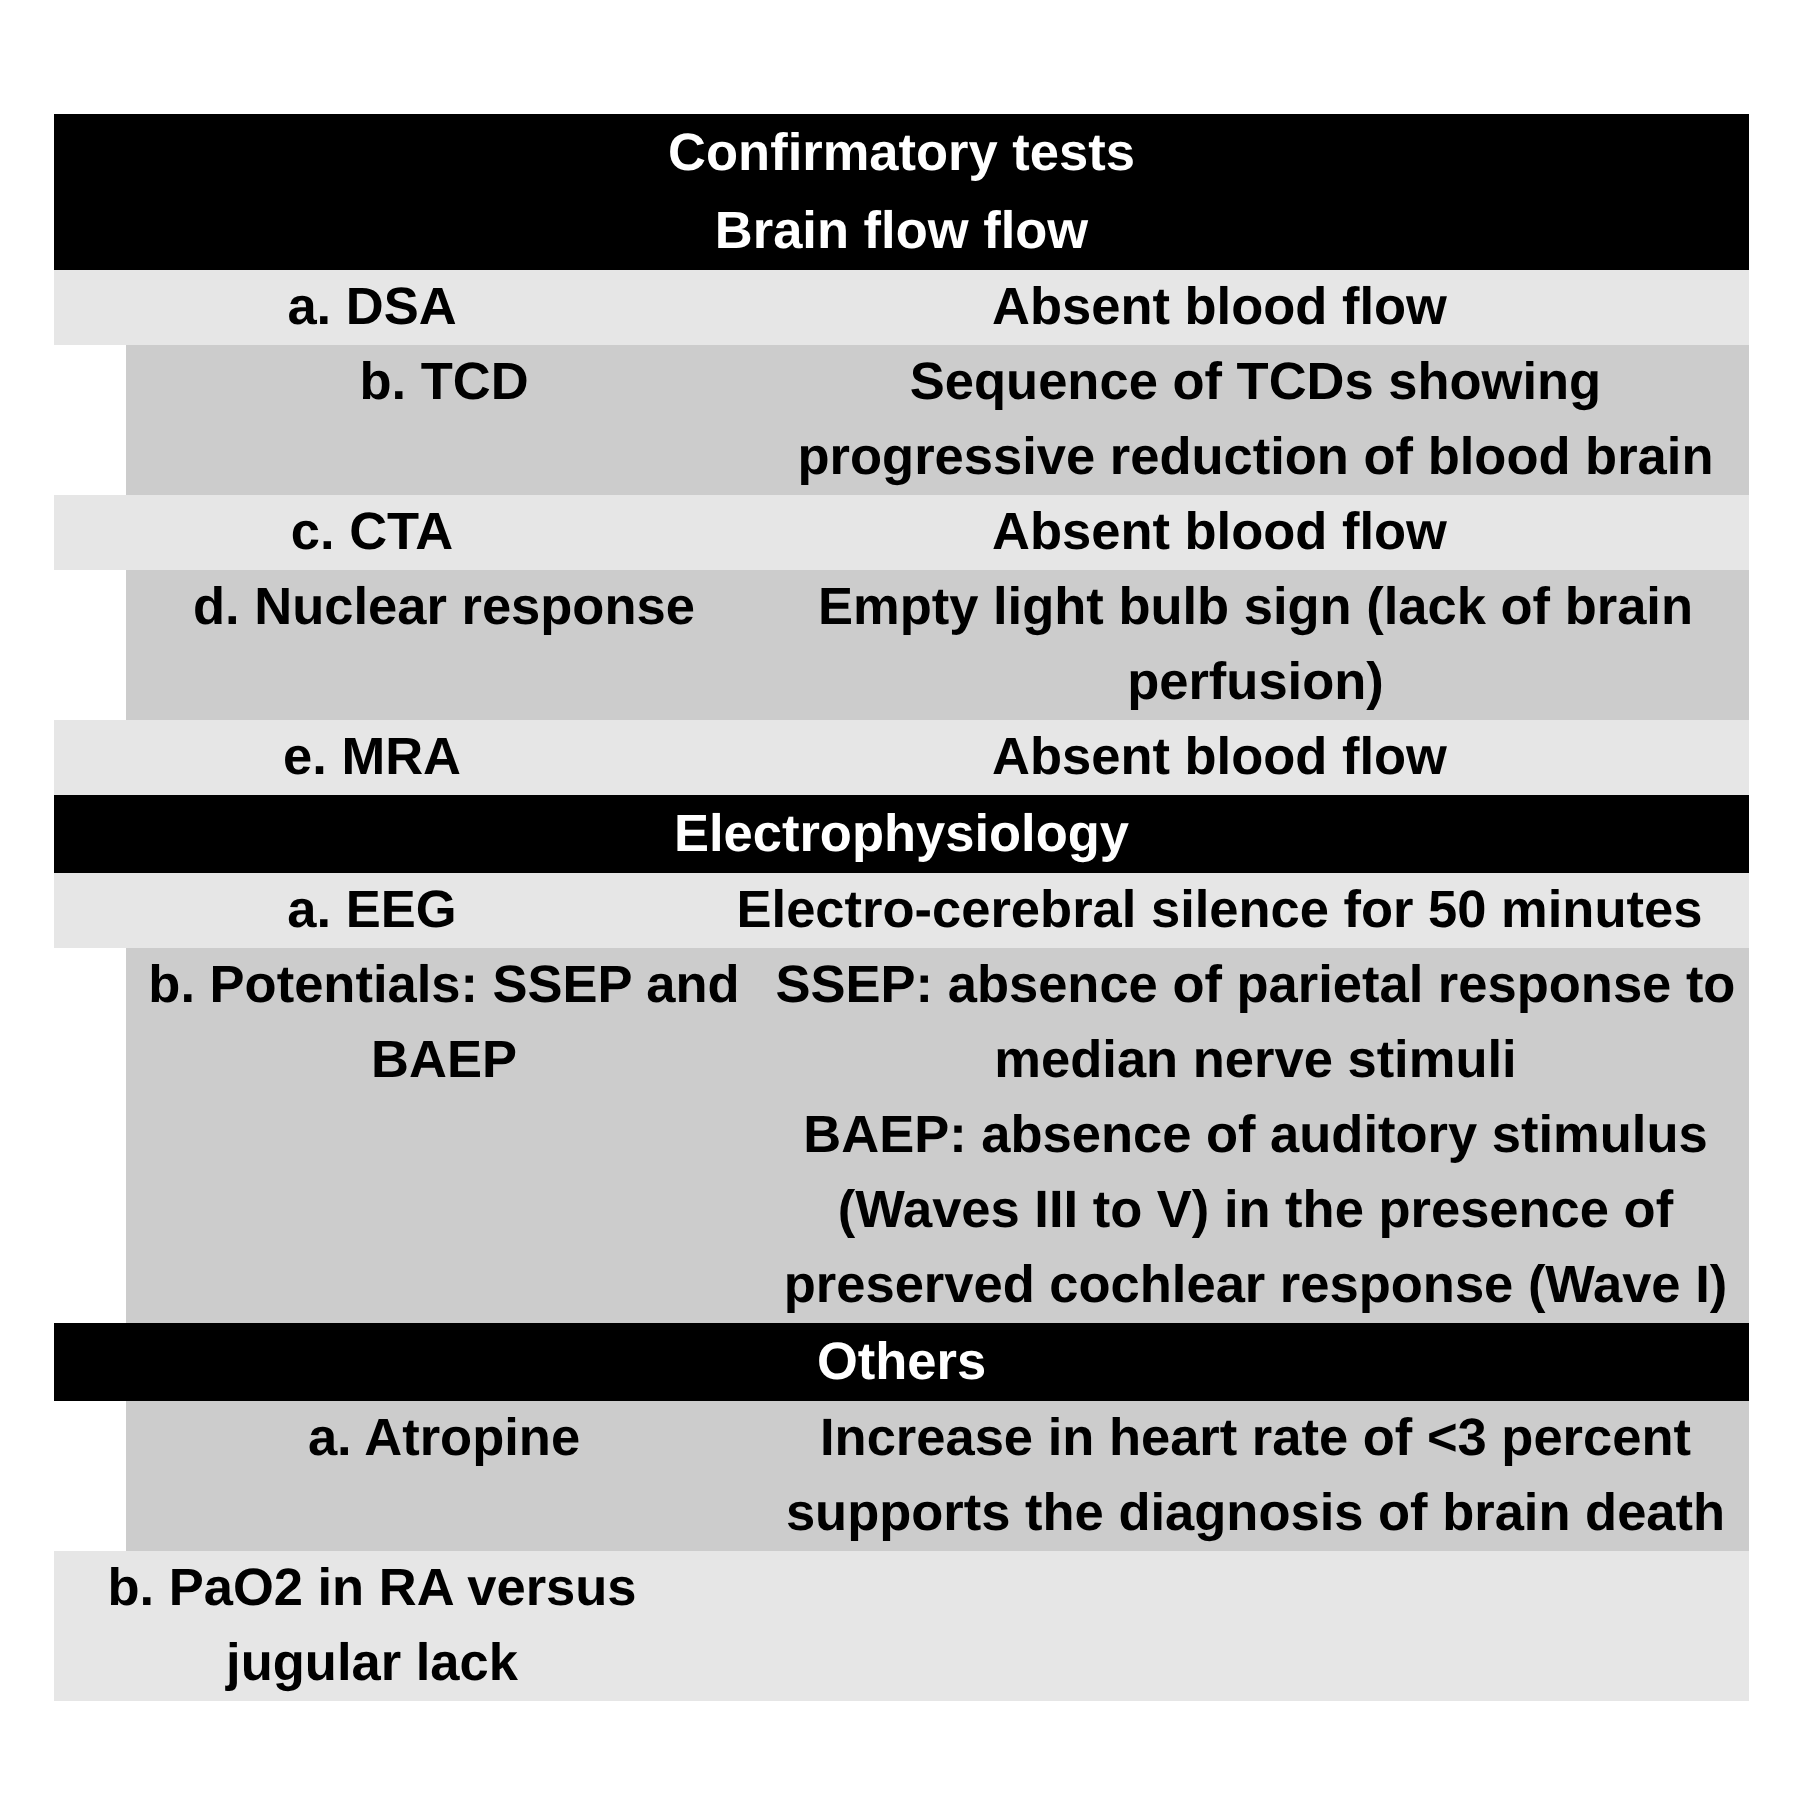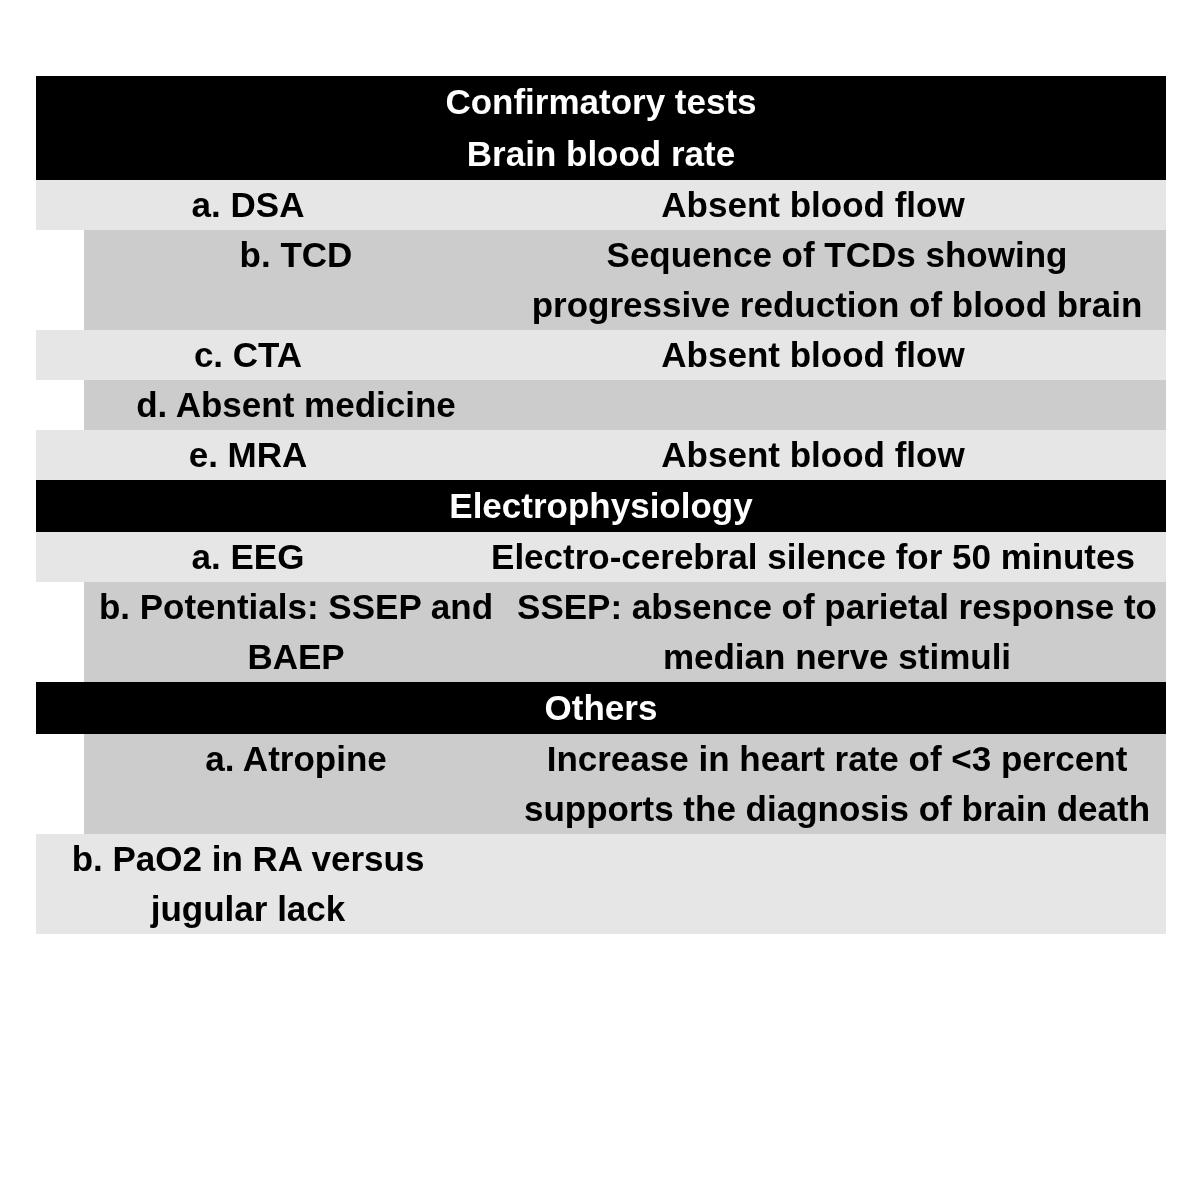--- a/index.html
+++ b/index.html
@@ -51,60 +51,62 @@
   .cell.right { padding-left: 6px; padding-right: 6px; box-sizing: border-box; }
 </style>
 </head>
 <body>
 
 <div class="page">
   <div class="ctable">
 
     <div class="band">
       <div>Confirmatory tests</div>
-      <div>Brain blood rate</div>
+      <div>Brain flow flow</div>
     </div>
 
     <div class="row light">
       <div class="cell left">a. DSA</div>
       <div class="cell right">Absent blood flow</div>
     </div>
 
     <div class="row dark">
       <div class="cell left">b. TCD</div>
       <div class="cell right">Sequence of TCDs showing progressive reduction of blood brain</div>
     </div>
 
     <div class="row light">
       <div class="cell left">c. CTA</div>
       <div class="cell right">Absent blood flow</div>
     </div>
 
     <div class="row dark">
-      <div class="cell left">d. Absent medicine</div>
+      <div class="cell left">d. Nuclear response</div>
+      <div class="cell right">Empty light bulb sign (lack of brain perfusion)</div>
     </div>
 
     <div class="row light">
       <div class="cell left">e. MRA</div>
       <div class="cell right">Absent blood flow</div>
     </div>
 
     <div class="band">
       <div>Electrophysiology</div>
     </div>
 
     <div class="row light">
       <div class="cell left">a. EEG</div>
       <div class="cell right">Electro-cerebral silence for 50 minutes</div>
     </div>
 
     <div class="row dark">
       <div class="cell left">b. Potentials: SSEP and BAEP</div>
       <div class="cell right">
         <div>SSEP: absence of parietal response to median nerve stimuli</div>
+        <div>BAEP: absence of auditory stimulus (Waves III to V) in the presence of preserved cochlear response (Wave I)</div>
       </div>
     </div>
 
     <div class="band">
       <div>Others</div>
     </div>
 
     <div class="row dark">
       <div class="cell left">a. Atropine</div>
       <div class="cell right">Increase in heart rate of &lt;3 percent supports the diagnosis of brain death</div>

